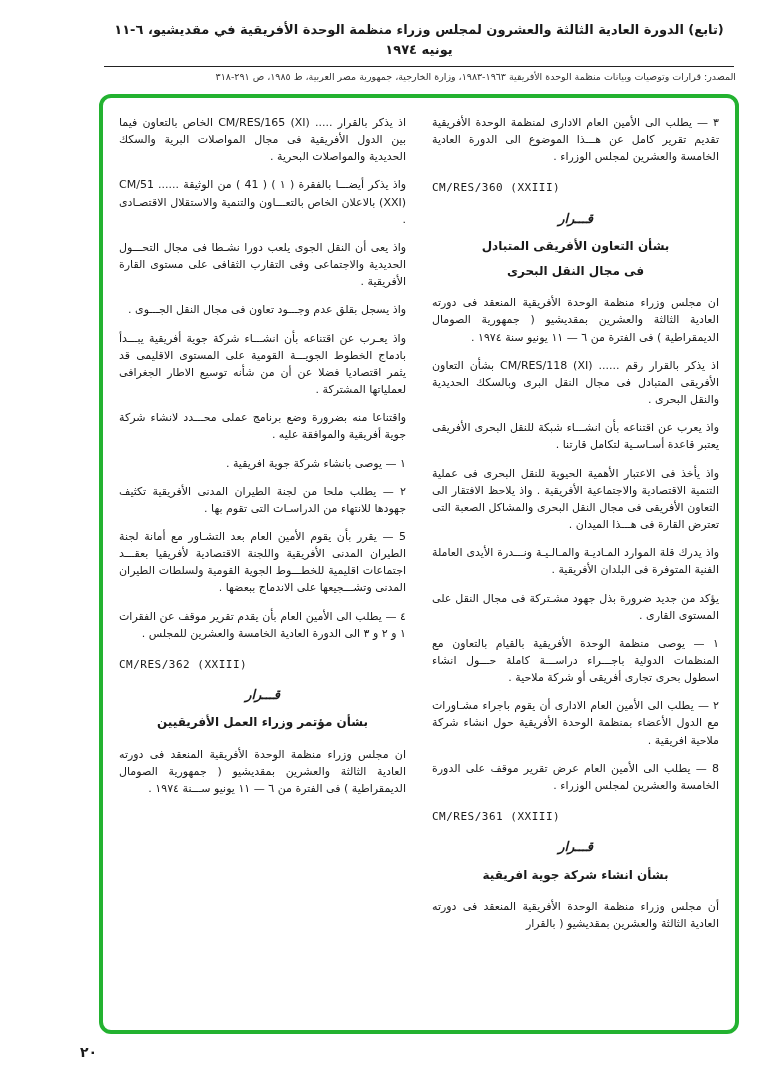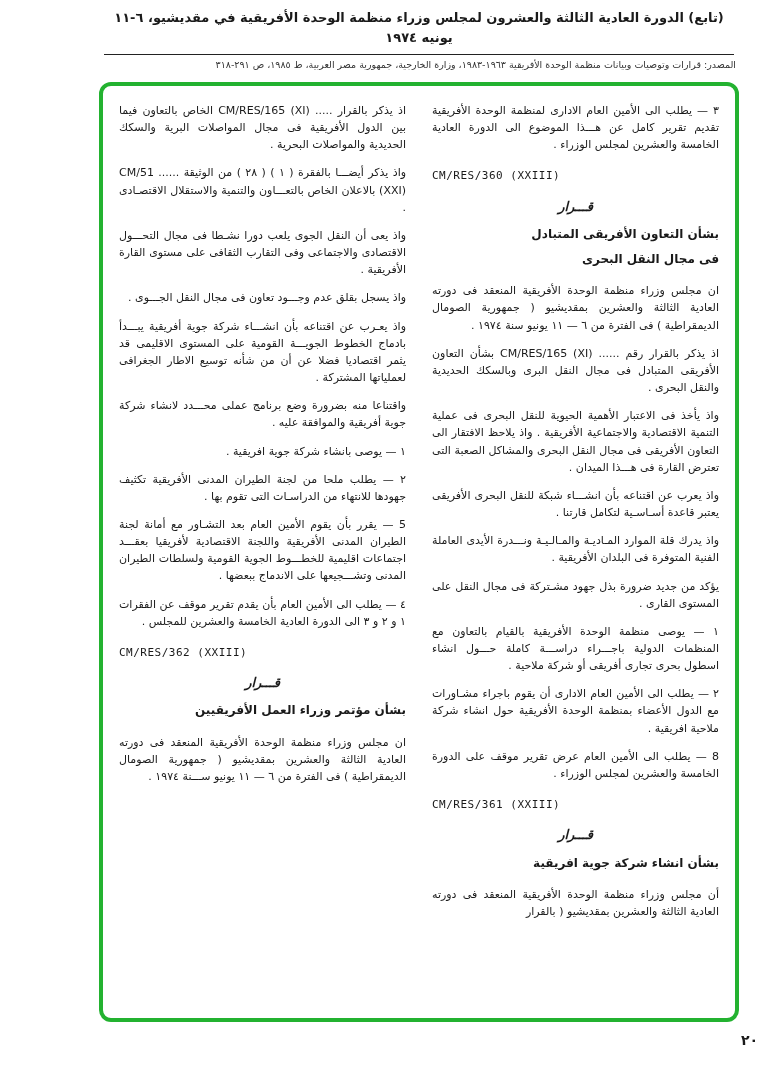--- a/index.html
+++ b/index.html
@@ -4,21 +4,21 @@
 <style>
   * { box-sizing: border-box; margin: 0; padding: 0; }
   html, body {
     width: 758px; height: 1078px;
     background: #ffffff;
     font-family: "DejaVu Sans", sans-serif;
     color: #1a1a1a;
   }
   .page {
     width: 678px; height: 1078px;
-    padding-top: 2px;
+    padding-top: 14px;
     position: relative;
     overflow: hidden;
   }
   .header {
     padding: 6px 18px 0 18px;
   }
   .header-title {
     text-align: center;
     font-weight: bold;
     font-size: 13px;
@@ -68,29 +68,30 @@
     letter-spacing: 0.5px;
   }
   .block.title {
     text-align: center;
     font-weight: bold;
     font-size: 13px;
     margin: 10px 0 8px 0;
     font-style: italic;
   }
   .block.subtitle {
+    text-align: center;
     font-weight: bold;
     font-size: 12px;
     margin: 0 0 6px 0;
   }
   .block.subtitle.last {
     margin-bottom: 14px;
   }
   .page-number {
-    text-align: right;
+    text-align: left;
     font-weight: bold;
     font-size: 14px;
     margin-top: 10px;
   }
 </style>
 </head>
 <body>
 
 <div class="page">
 
@@ -102,37 +103,37 @@
 
   <div class="content-border" style="border-color: rgb(35, 178, 48);">
     <div class="columns">
       <div class="column">
           <div class="block para">٣ — يطلب الى الأمين العام الادارى لمنظمة الوحدة الأفريقية تقديم تقرير كامل عن هـــذا الموضوع الى الدورة العادية الخامسة والعشرين لمجلس الوزراء .</div>
           <div class="block ref">CM/RES/360 (XXIII)</div>
           <div class="block title">قـــرار</div>
           <div class="block subtitle">بشأن التعاون الأفريقى المتبادل</div>
           <div class="block subtitle last">فى مجال النقل البحرى</div>
           <div class="block para">ان مجلس وزراء منظمة الوحدة الأفريقية المنعقد فى دورته العادية الثالثة والعشرين بمقديشيو ( جمهورية الصومال الديمقراطية ) فى الفترة من ٦ — ١١ يونيو سنة ١٩٧٤ .</div>
-          <div class="block para">اذ يذكر بالقرار رقم ...... CM/RES/165 (XI) بشأن التعاون الأفريقى المتبادل فى مجال النقل البرى وبالسكك الحديدية والنقل البحرى .</div>
+          <div class="block para">اذ يذكر بالقرار رقم ...... CM/RES/118 (XI) بشأن التعاون الأفريقى المتبادل فى مجال النقل البرى وبالسكك الحديدية والنقل البحرى .</div>
+          <div class="block para">واذ يعرب عن اقتناعه بأن انشـــاء شبكة للنقل البحرى الأفريقى يعتبر قاعدة أسـاسـية لتكامل قارتنا .</div>
           <div class="block para">واذ يأخذ فى الاعتبار الأهمية الحيوية للنقل البحرى فى عملية التنمية الاقتصادية والاجتماعية الأفريقية . واذ يلاحظ الافتقار الى التعاون الأفريقى فى مجال النقل البحرى والمشاكل الصعبة التى تعترض القارة فى هـــذا الميدان .</div>
-          <div class="block para">واذ يعرب عن اقتناعه بأن انشـــاء شبكة للنقل البحرى الأفريقى يعتبر قاعدة أسـاسـية لتكامل قارتنا .</div>
           <div class="block para">واذ يدرك قلة الموارد المـاديـة والمـالـيـة ونـــدرة الأيدى العاملة الفنية المتوفرة فى البلدان الأفريقية .</div>
           <div class="block para">يؤكد من جديد ضرورة بذل جهود مشـتركة فى مجال النقل على المستوى القارى .</div>
           <div class="block para">١ — يوصى منظمة الوحدة الأفريقية بالقيام بالتعاون مع المنظمات الدولية باجـــراء دراســـة كاملة حـــول انشاء اسطول بحرى تجارى أفريقى أو شركة ملاحية .</div>
           <div class="block para">٢ — يطلب الى الأمين العام الادارى أن يقوم باجراء مشـاورات مع الدول الأعضاء بمنظمة الوحدة الأفريقية حول انشاء شركة ملاحية افريقية .</div>
           <div class="block para">8 — يطلب الى الأمين العام عرض تقرير موقف على الدورة الخامسة والعشرين لمجلس الوزراء .</div>
           <div class="block ref">CM/RES/361 (XXIII)</div>
           <div class="block title">قـــرار</div>
           <div class="block subtitle last">بشأن انشاء شركة جوية افريقية</div>
           <div class="block para">أن مجلس وزراء منظمة الوحدة الأفريقية المنعقد فى دورته العادية الثالثة والعشرين بمقديشيو ( بالقرار</div>
         </div>
       <div class="column">
           <div class="block para">اذ يذكر بالقرار ..... CM/RES/165 (XI) الخاص بالتعاون فيما بين الدول الأفريقية فى مجال المواصلات البرية والسكك الحديدية والمواصلات البحرية .</div>
-          <div class="block para">واذ يذكر أيضـــا بالفقرة ( ١ ) ( ٢٨ ) من الوثيقة ...... CM/51 (XXI) بالاعلان الخاص بالتعـــاون والتنمية والاستقلال الاقتصـادى .</div>
-          <div class="block para">واذ يعى أن النقل الجوى يلعب دورا نشـطا فى مجال التحـــول الاقتصادى والاجتماعى وفى التقارب الثقافى على مستوى القارة الأفريقية .</div>
+          <div class="block para">واذ يذكر أيضـــا بالفقرة ( ١ ) ( 41 ) من الوثيقة ...... CM/51 (XXI) بالاعلان الخاص بالتعـــاون والتنمية والاستقلال الاقتصـادى .</div>
+          <div class="block para">واذ يعى أن النقل الجوى يلعب دورا نشـطا فى مجال التحـــول الحديدية والاجتماعى وفى التقارب الثقافى على مستوى القارة الأفريقية .</div>
           <div class="block para">واذ يسجل بقلق عدم وجـــود تعاون فى مجال النقل الجـــوى .</div>
           <div class="block para">واذ يعـرب عن اقتناعه بأن انشـــاء شركة جوية أفريقية يبـــدأ بادماج الخطوط الجويـــة القومية على المستوى الاقليمى قد يثمر اقتصاديا فضلا عن أن من شأنه توسيع الاطار الجغرافى لعملياتها المشتركة .</div>
           <div class="block para">واقتناعا منه بضرورة وضع برنامج عملى محـــدد لانشاء شركة جوية أفريقية والموافقة عليه .</div>
           <div class="block para">١ — يوصى بانشاء شركة جوية افريقية .</div>
           <div class="block para">٢ — يطلب ملحا من لجنة الطيران المدنى الأفريقية تكثيف جهودها للانتهاء من الدراسـات التى تقوم بها .</div>
           <div class="block para">5 — يقرر بأن يقوم الأمين العام بعد التشـاور مع أمانة لجنة الطيران المدنى الأفريقية واللجنة الاقتصادية لأفريقيا بعقـــد اجتماعات اقليمية للخطـــوط الجوية القومية ولسلطات الطيران المدنى وتشـــجيعها على الاندماج ببعضها .</div>
           <div class="block para">٤ — يطلب الى الأمين العام بأن يقدم تقرير موقف عن الفقرات ١ و ٢ و ٣ الى الدورة العادية الخامسة والعشرين للمجلس .</div>
           <div class="block ref">CM/RES/362 (XXIII)</div>
           <div class="block title">قـــرار</div>
           <div class="block subtitle last">بشأن مؤتمر وزراء العمل الأفريقيين</div>

